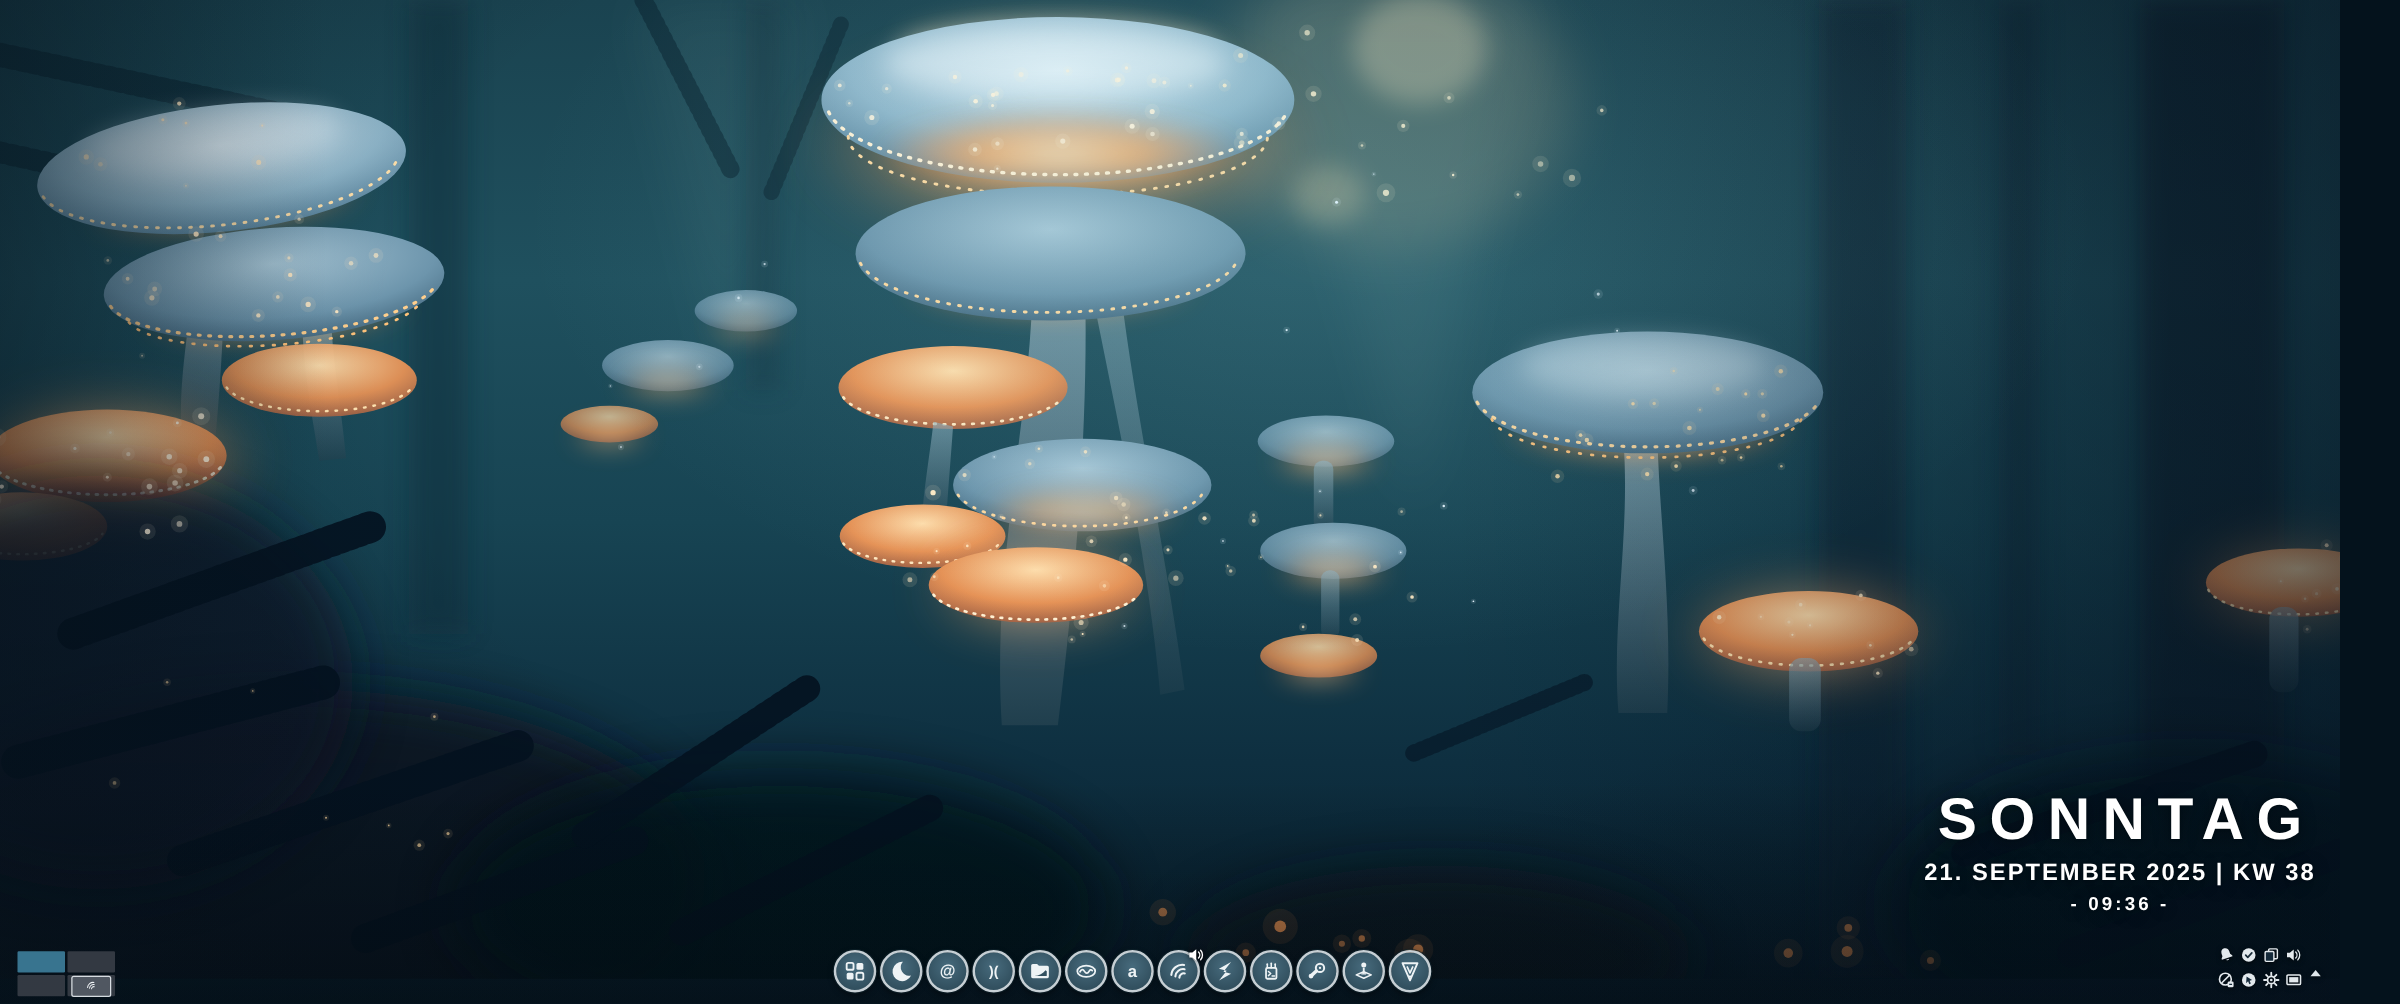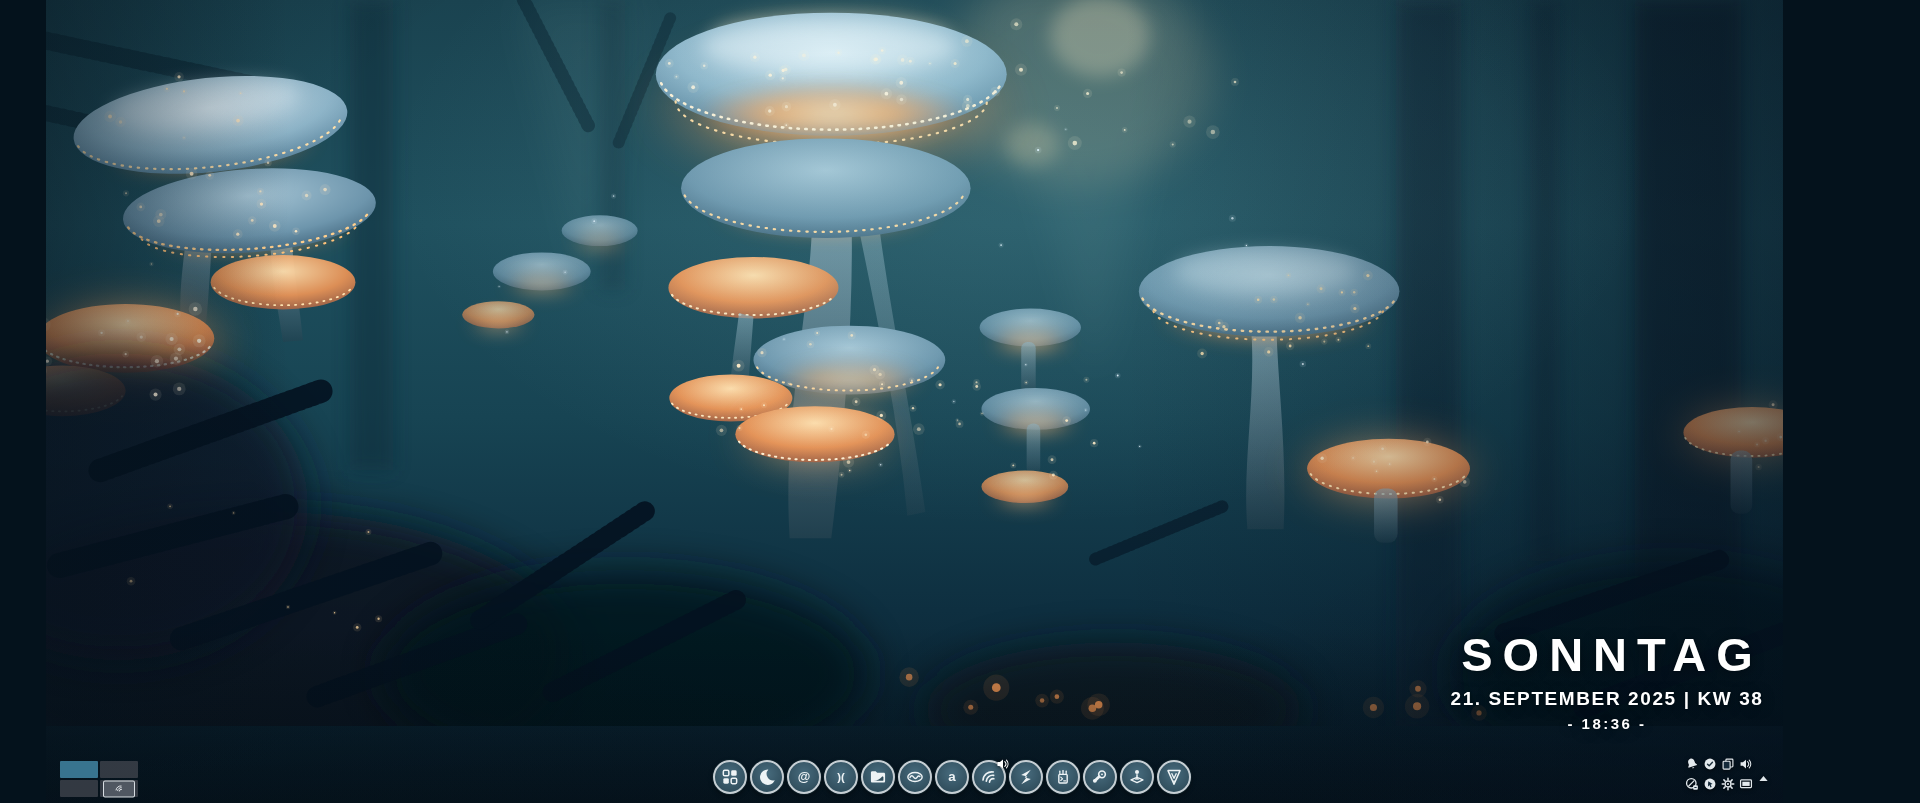--- a/index.html
+++ b/index.html
@@ -1,18 +1,18 @@
 <!DOCTYPE html>
 <html><head>
 <meta charset="utf-8">
 <style>
   html,body{margin:0;padding:0;background:#04121c;}
-  .desktop{position:relative;width:1737px;height:803px;overflow:hidden;
+  .desktop{position:relative;width:1872px;height:803px;overflow:hidden;
     font-family:"Liberation Sans",sans-serif;
-    background:linear-gradient(180deg,#1a4350 0%,#1f505e 28%,#174453 52%,#0e2f40 76%,#071d2b 100%);margin-left:46px;}
+    background:linear-gradient(180deg,#1a4350 0%,#1f505e 28%,#174453 52%,#0e2f40 76%,#071d2b 100%);}
   .wallpaper, .scene{position:absolute;inset:0;}
   .tint{position:absolute;inset:0;pointer-events:none;
     background:
       radial-gradient(ellipse 900px 500px at 56% 22%, rgba(140,210,215,.16), transparent 70%),
       linear-gradient(90deg, rgba(6,18,28,.40) 0%, transparent 14%, transparent 62%, rgba(4,16,30,.45) 100%),
       radial-gradient(ellipse 1400px 900px at 50% 35%, transparent 45%, rgba(4,14,22,.52) 100%),
       linear-gradient(0deg, rgba(3,10,16,.55) 0%, transparent 22%);}
   
   .clock-widget{position:absolute;top:630px;right:14px;width:324px;text-align:center;color:#fff;
     text-shadow:0 2px 14px rgba(0,0,0,.45),0 0 2px rgba(0,0,0,.3);}
@@ -605,21 +605,21 @@
         <circle cx="1009.8225374542282" cy="468.5804898192084" r="4.331520382236466" fill="#ffe9c4" opacity="0.12"></circle>
         <circle cx="1009.8225374542282" cy="468.5804898192084" r="1.4438401274121553" fill="#ffe9c4" opacity="0.64"></circle>
       </g>
   </svg>
 
   <div class="tint"></div>
 
   <div class="clock-widget">
     <div class="clock-day">SONNTAG</div>
     <div class="clock-date">21. SEPTEMBER 2025 | KW 38</div>
-    <div class="clock-time">- 18:36 -</div>
+    <div class="clock-time">- 09:36 -</div>
   </div>
 
   <div class="pager" id="pager">
       <div class="pager-cell active"></div>
       <div class="pager-cell"></div>
       <div class="pager-cell"></div>
       <div class="pager-cell">
         <div class="pager-window">
           <svg viewBox="0 0 24 24" fill="none" stroke="currentColor" stroke-linecap="round">
             <g transform="rotate(-38 12 12)">

